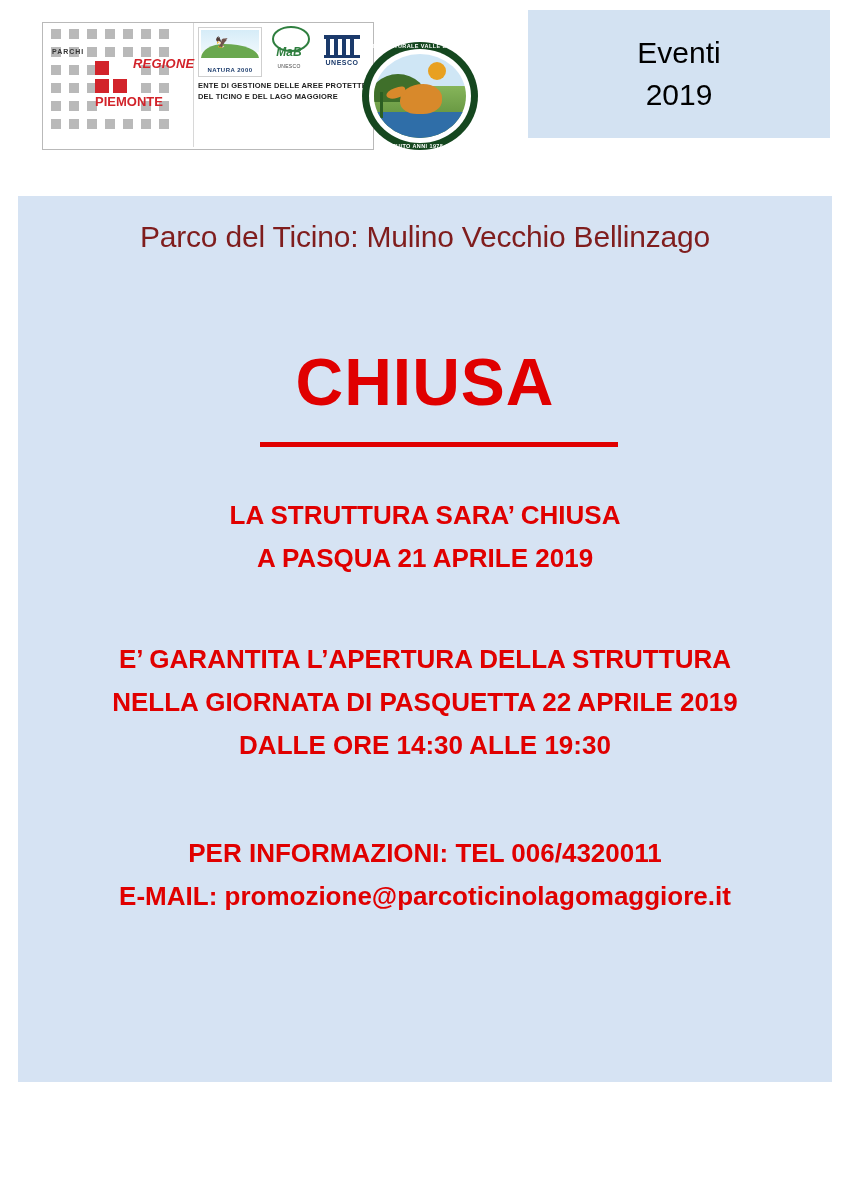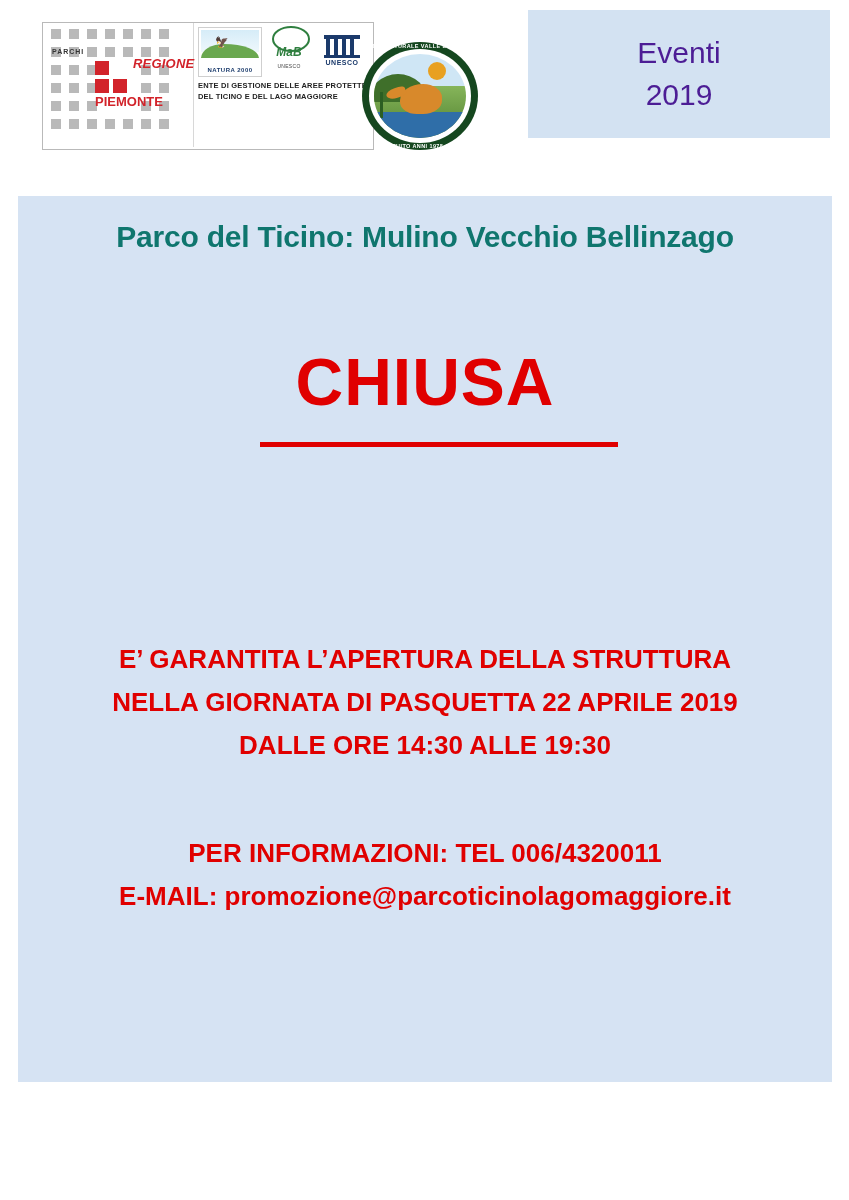--- a/index.html
+++ b/index.html
@@ -329,21 +329,21 @@
     top: 10px;
     width: 302px;
     height: 128px;
     background: #d3e2f2;
     display: flex;
     flex-direction: column;
     align-items: center;
     justify-content: center;
   }
   .eventi-line {
-    color: #4c1d95;
+    color: #000000;
     font-size: 30px;
     line-height: 42px;
     font-family: "Liberation Sans", sans-serif;
   }
 
   
   .panel {
     position: absolute;
     left: 18px;
     top: 196px;
@@ -351,23 +351,23 @@
     height: 886px;
     background: #d6e3f3;
   }
 
   .panel-title {
     position: absolute;
     left: 0;
     right: 0;
     top: 24px;
     text-align: center;
-    color: #0f766e;
+    color: #7f1d1d;
     font-size: 30px;
-    font-weight: bold;
+    font-weight: normal;
     letter-spacing: -.2px;
   }
 
   .avviso {
     position: absolute;
     left: 0;
     right: 0;
     top: 148px;
     text-align: center;
     color: #e00000;
@@ -515,20 +515,24 @@
   </div>
 </div>
 
 <div class="panel">
 
   <div class="panel-title">Parco del Ticino: Mulino Vecchio Bellinzago</div>
 
   <div class="avviso">CHIUSA</div>
   <div class="avviso-underline"></div>
 
+  <div class="block blk-closure">
+    <div>LA STRUTTURA SARA’ CHIUSA</div>
+    <div>A PASQUA  21 APRILE 2019</div>
+  </div>
 
   <div class="block blk-open">
     <div>E’ GARANTITA L’APERTURA DELLA STRUTTURA</div>
     <div>NELLA GIORNATA DI PASQUETTA 22 APRILE 2019</div>
     <div>DALLE ORE 14:30 ALLE 19:30</div>
   </div>
 
   <div class="block blk-info">
     <div>PER INFORMAZIONI: TEL 006/4320011</div>
     <div>E-MAIL: promozione@parcoticinolagomaggiore.it</div>

